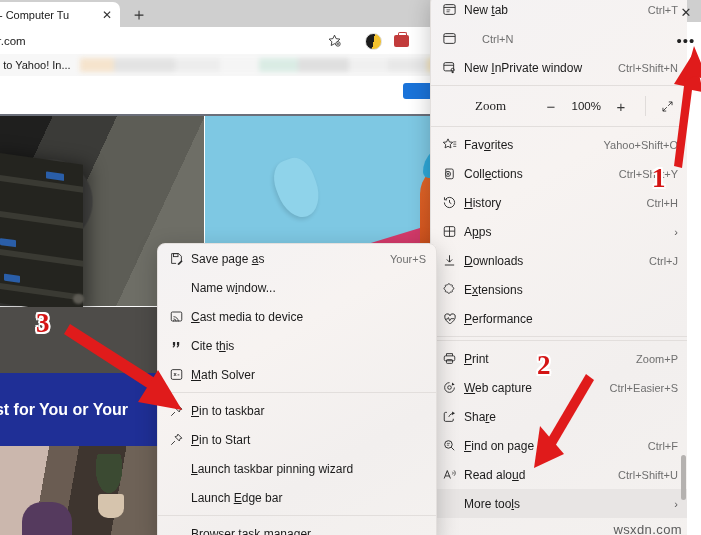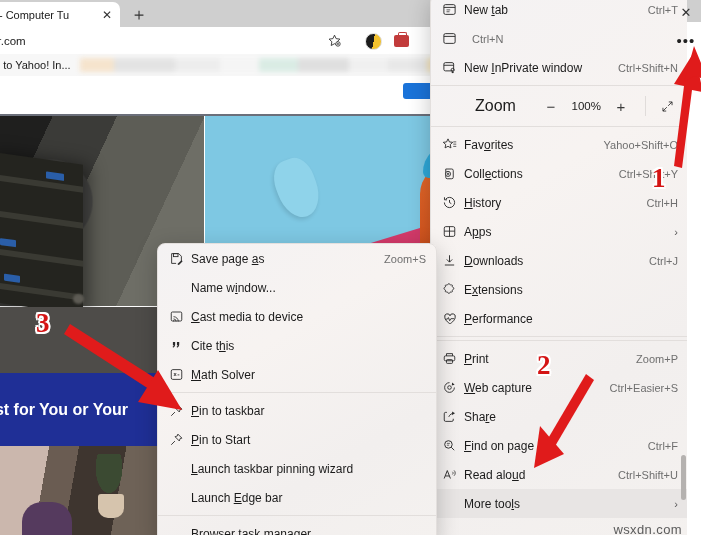--- a/index.html
+++ b/index.html
@@ -363,21 +363,21 @@
     flex: 1;
     white-space: nowrap;
     font-size: 12px;
     color: #1b1b1b;
   }
   .m-label u { text-decoration: underline; }
   .m-key {
     font-size: 11px;
     color: #6f6f6f;
     white-space: nowrap;
-    margin-left: 8px;
+    margin-left: 18px;
   }
   .m-chev {
     font-size: 11px;
     color: #5a5a5a;
     margin-left: 12px;
   }
   .m-sep {
     height: 1px;
     background: #e2dedc;
     margin: 3px 0;
@@ -392,22 +392,23 @@
   }
   .zoom-row {
     display: flex;
     align-items: center;
     height: 34px;
     padding: 0 10px 0 11px;
     box-sizing: border-box;
   }
   .zoom-lbl {
     flex: 1;
-    font-size: 16px;
+    font-size: 13px;
     padding-left: 33px;
+    font-family: Liberation Serif, serif;
   }
   .zoom-ctl {
     display: flex;
     align-items: center;
     gap: 11px;
   }
   .zbtn {
     width: 18px; height: 18px;
     display: flex; align-items: center; justify-content: center;
     font-size: 15px;
@@ -813,21 +814,21 @@
   <div class="m-item">
     <span class="m-ico">
       <svg width="15" height="15" viewBox="0 0 20 20" fill="none" stroke="#2b2b2b" stroke-width="1.2">
         <path d="M3.5 3.5h9.5l3.5 3.5v6.5"></path>
           <path d="M3.5 3.5v13h6"></path>
         <rect x="6" y="3.5" width="6" height="4"></rect>
         <path d="M12 16.8l4.6-4.6 1.6 1.6-4.6 4.6-2 .4z" fill="#2b2b2b" stroke="none"></path>
       </svg>
     </span>
     <span class="m-label">Save page <u>a</u>s</span>
-    <span class="m-key">Zoom+S</span>
+    <span class="m-key">Your+S</span>
   </div>
 
   <div class="m-item">
     <span class="m-ico"></span>
     <span class="m-label">Name w<u>i</u>ndow...</span>
   </div>
 
   <div class="m-item">
     <span class="m-ico">
       <svg width="15" height="15" viewBox="0 0 20 20" fill="none" stroke="#2b2b2b" stroke-width="1.2">

